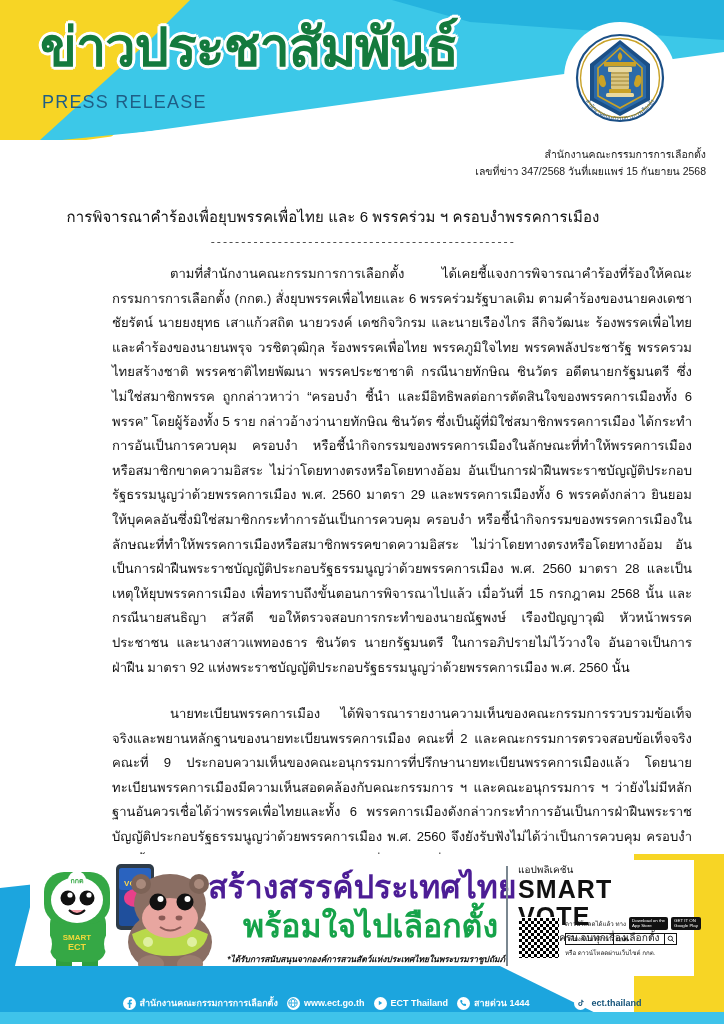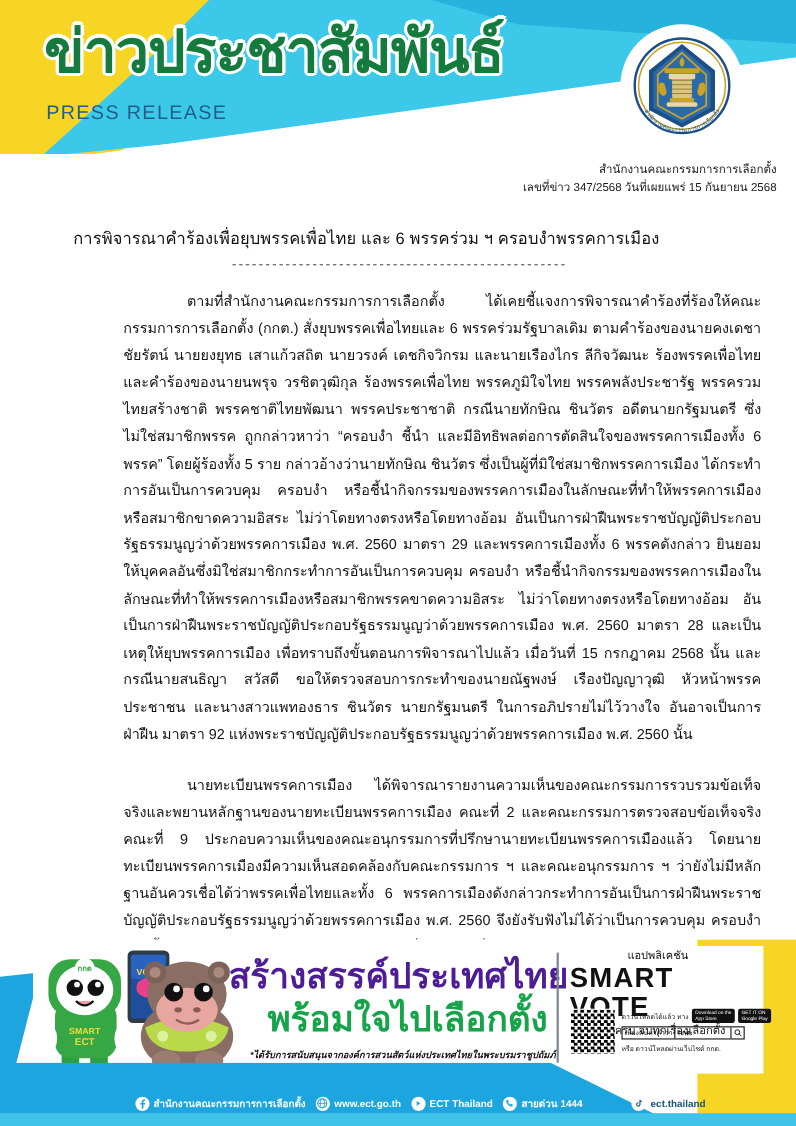--- a/index.html
+++ b/index.html
@@ -229,21 +229,21 @@
     left: 506px; top: 12px;
     width: 1.5px; height: 100px;
     background: #7a8790;
   }
 
   .sv-block {
     position: absolute;
     left: 518px; top: 10px;
     width: 160px;
   }
-  .sv-kicker { font-size: 10px; color: #111; line-height: 1.15; text-align: center; }
+  .sv-kicker { font-size: 10px; color: #111; line-height: 1.15; }
   .sv-title {
     font-size: 25px; font-weight: 700; color: #111;
     letter-spacing: 1.1px; line-height: 1.1;
   }
   .sv-tag { font-size: 10.2px; color: #111; line-height: 1.3; white-space: nowrap; }
 
   .sv-qr-row {
     position: absolute;
     left: 518px; top: 63px;
     display: flex;

